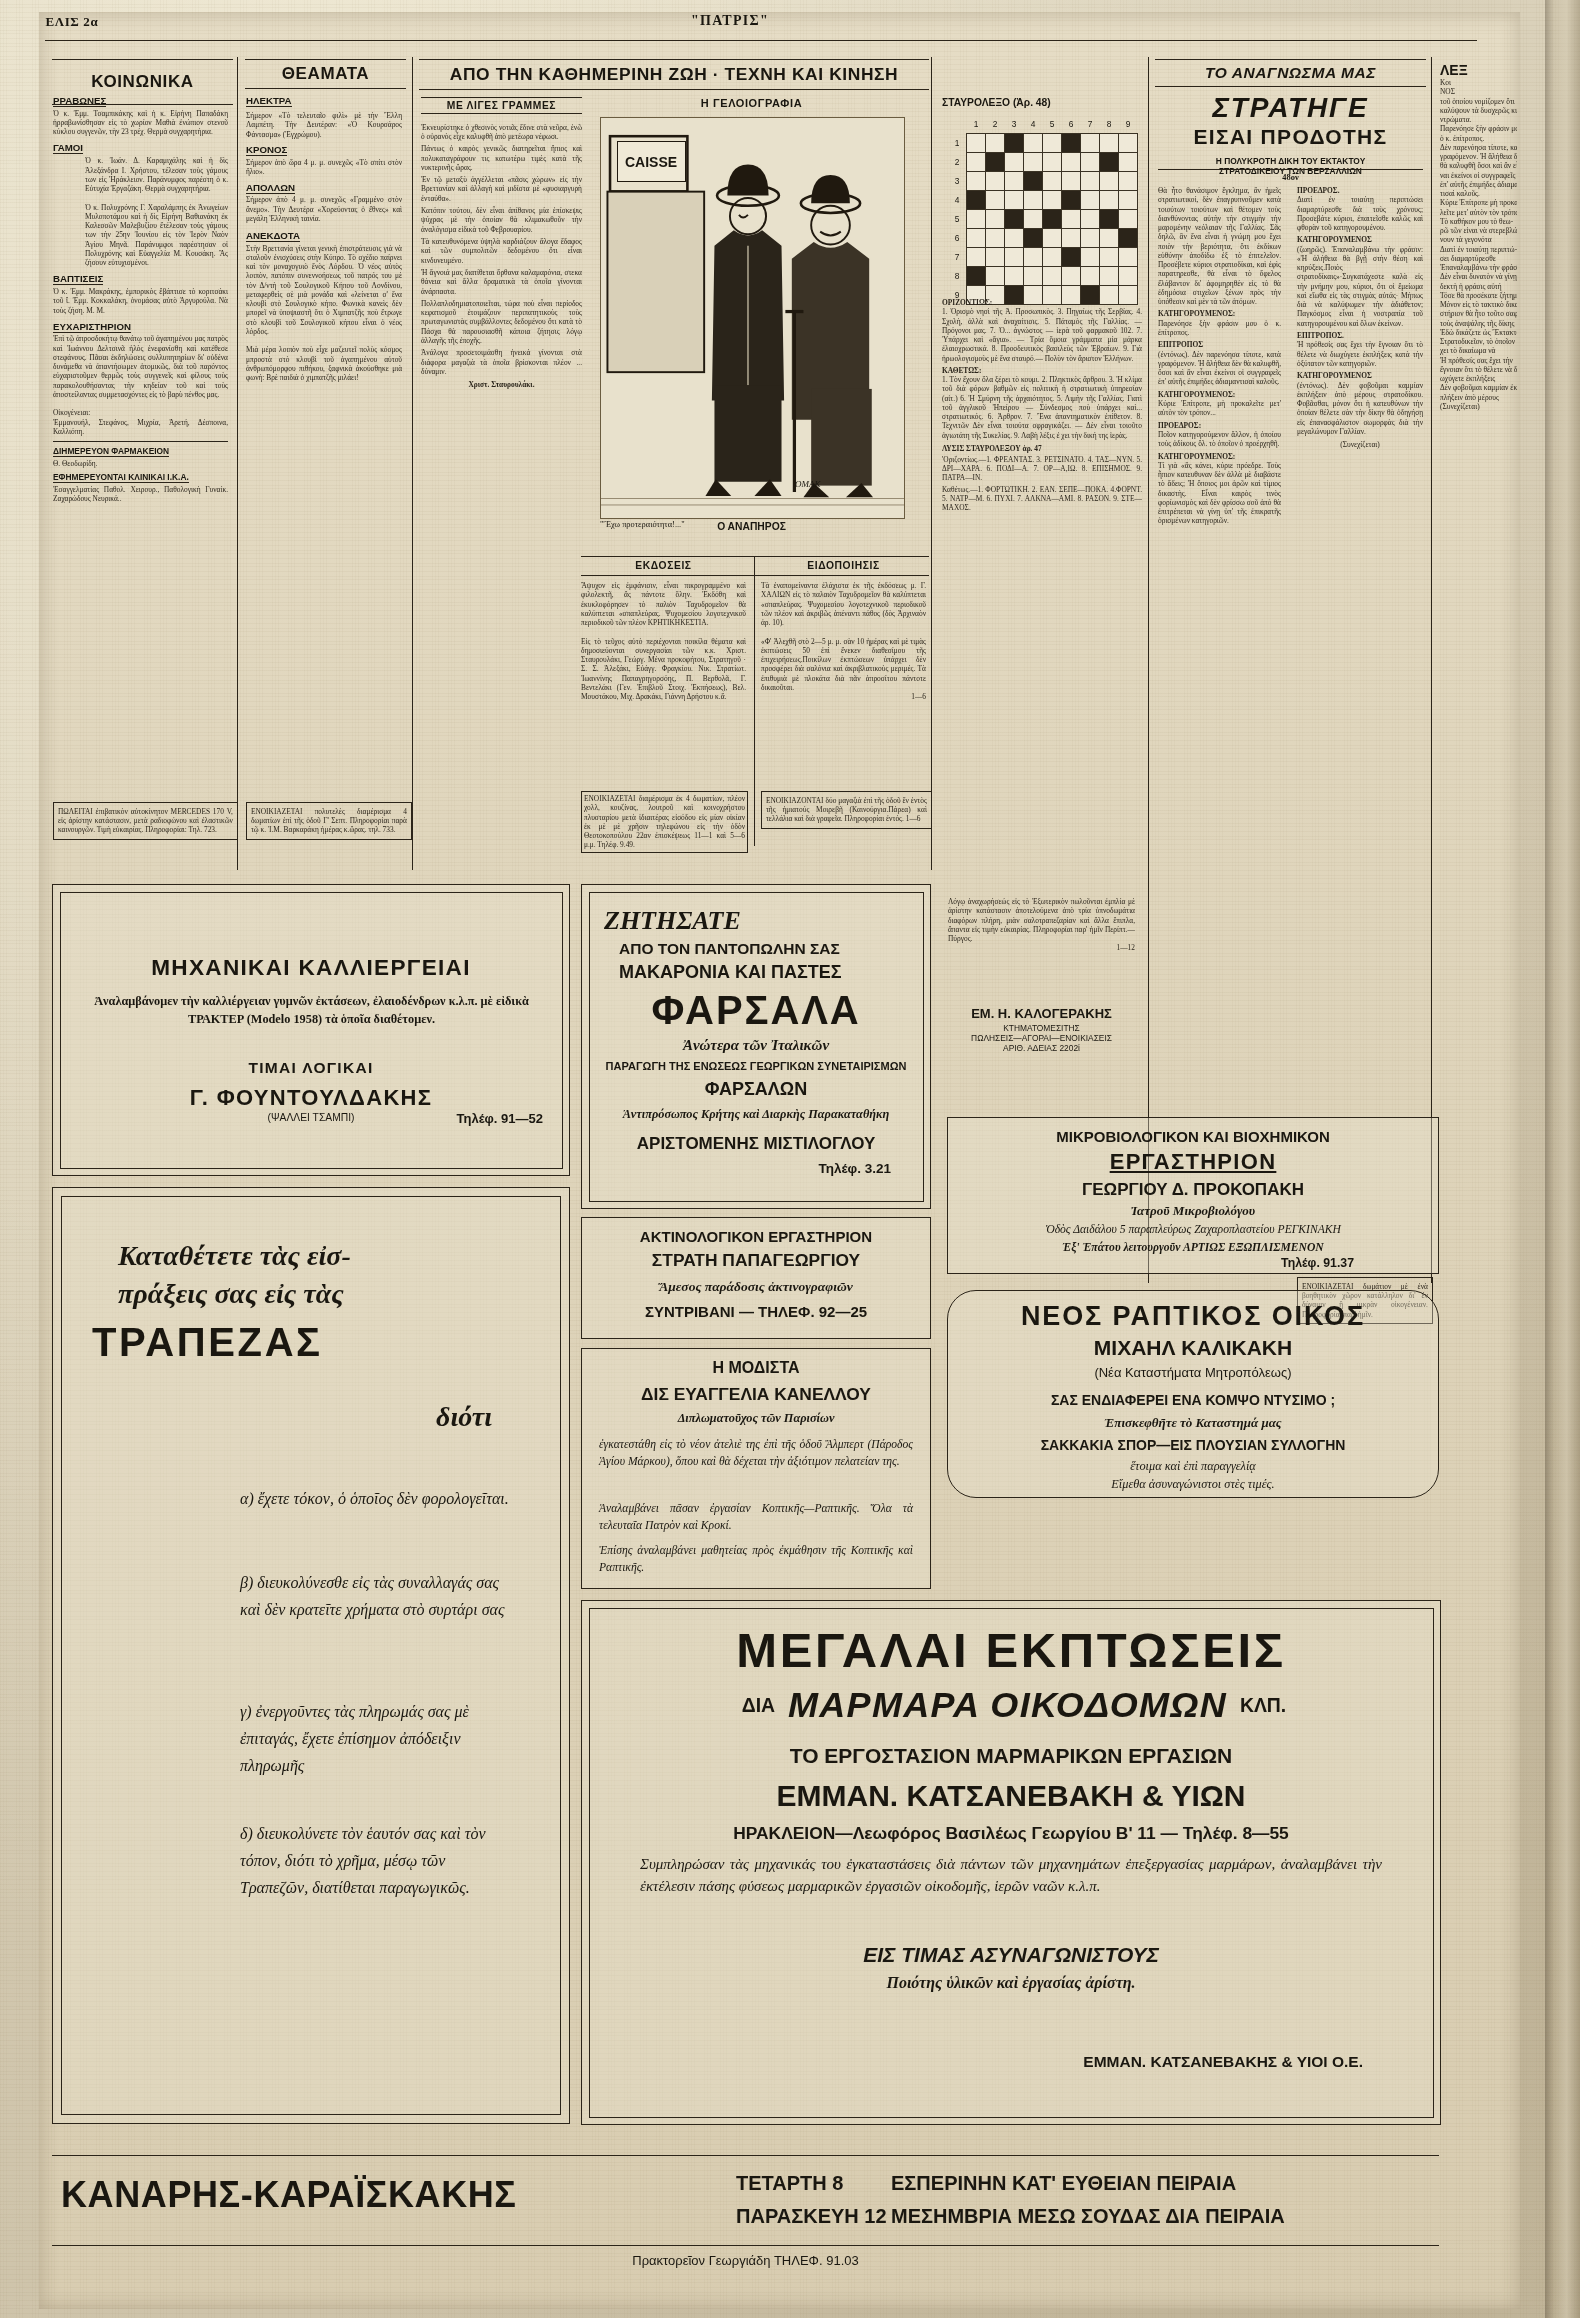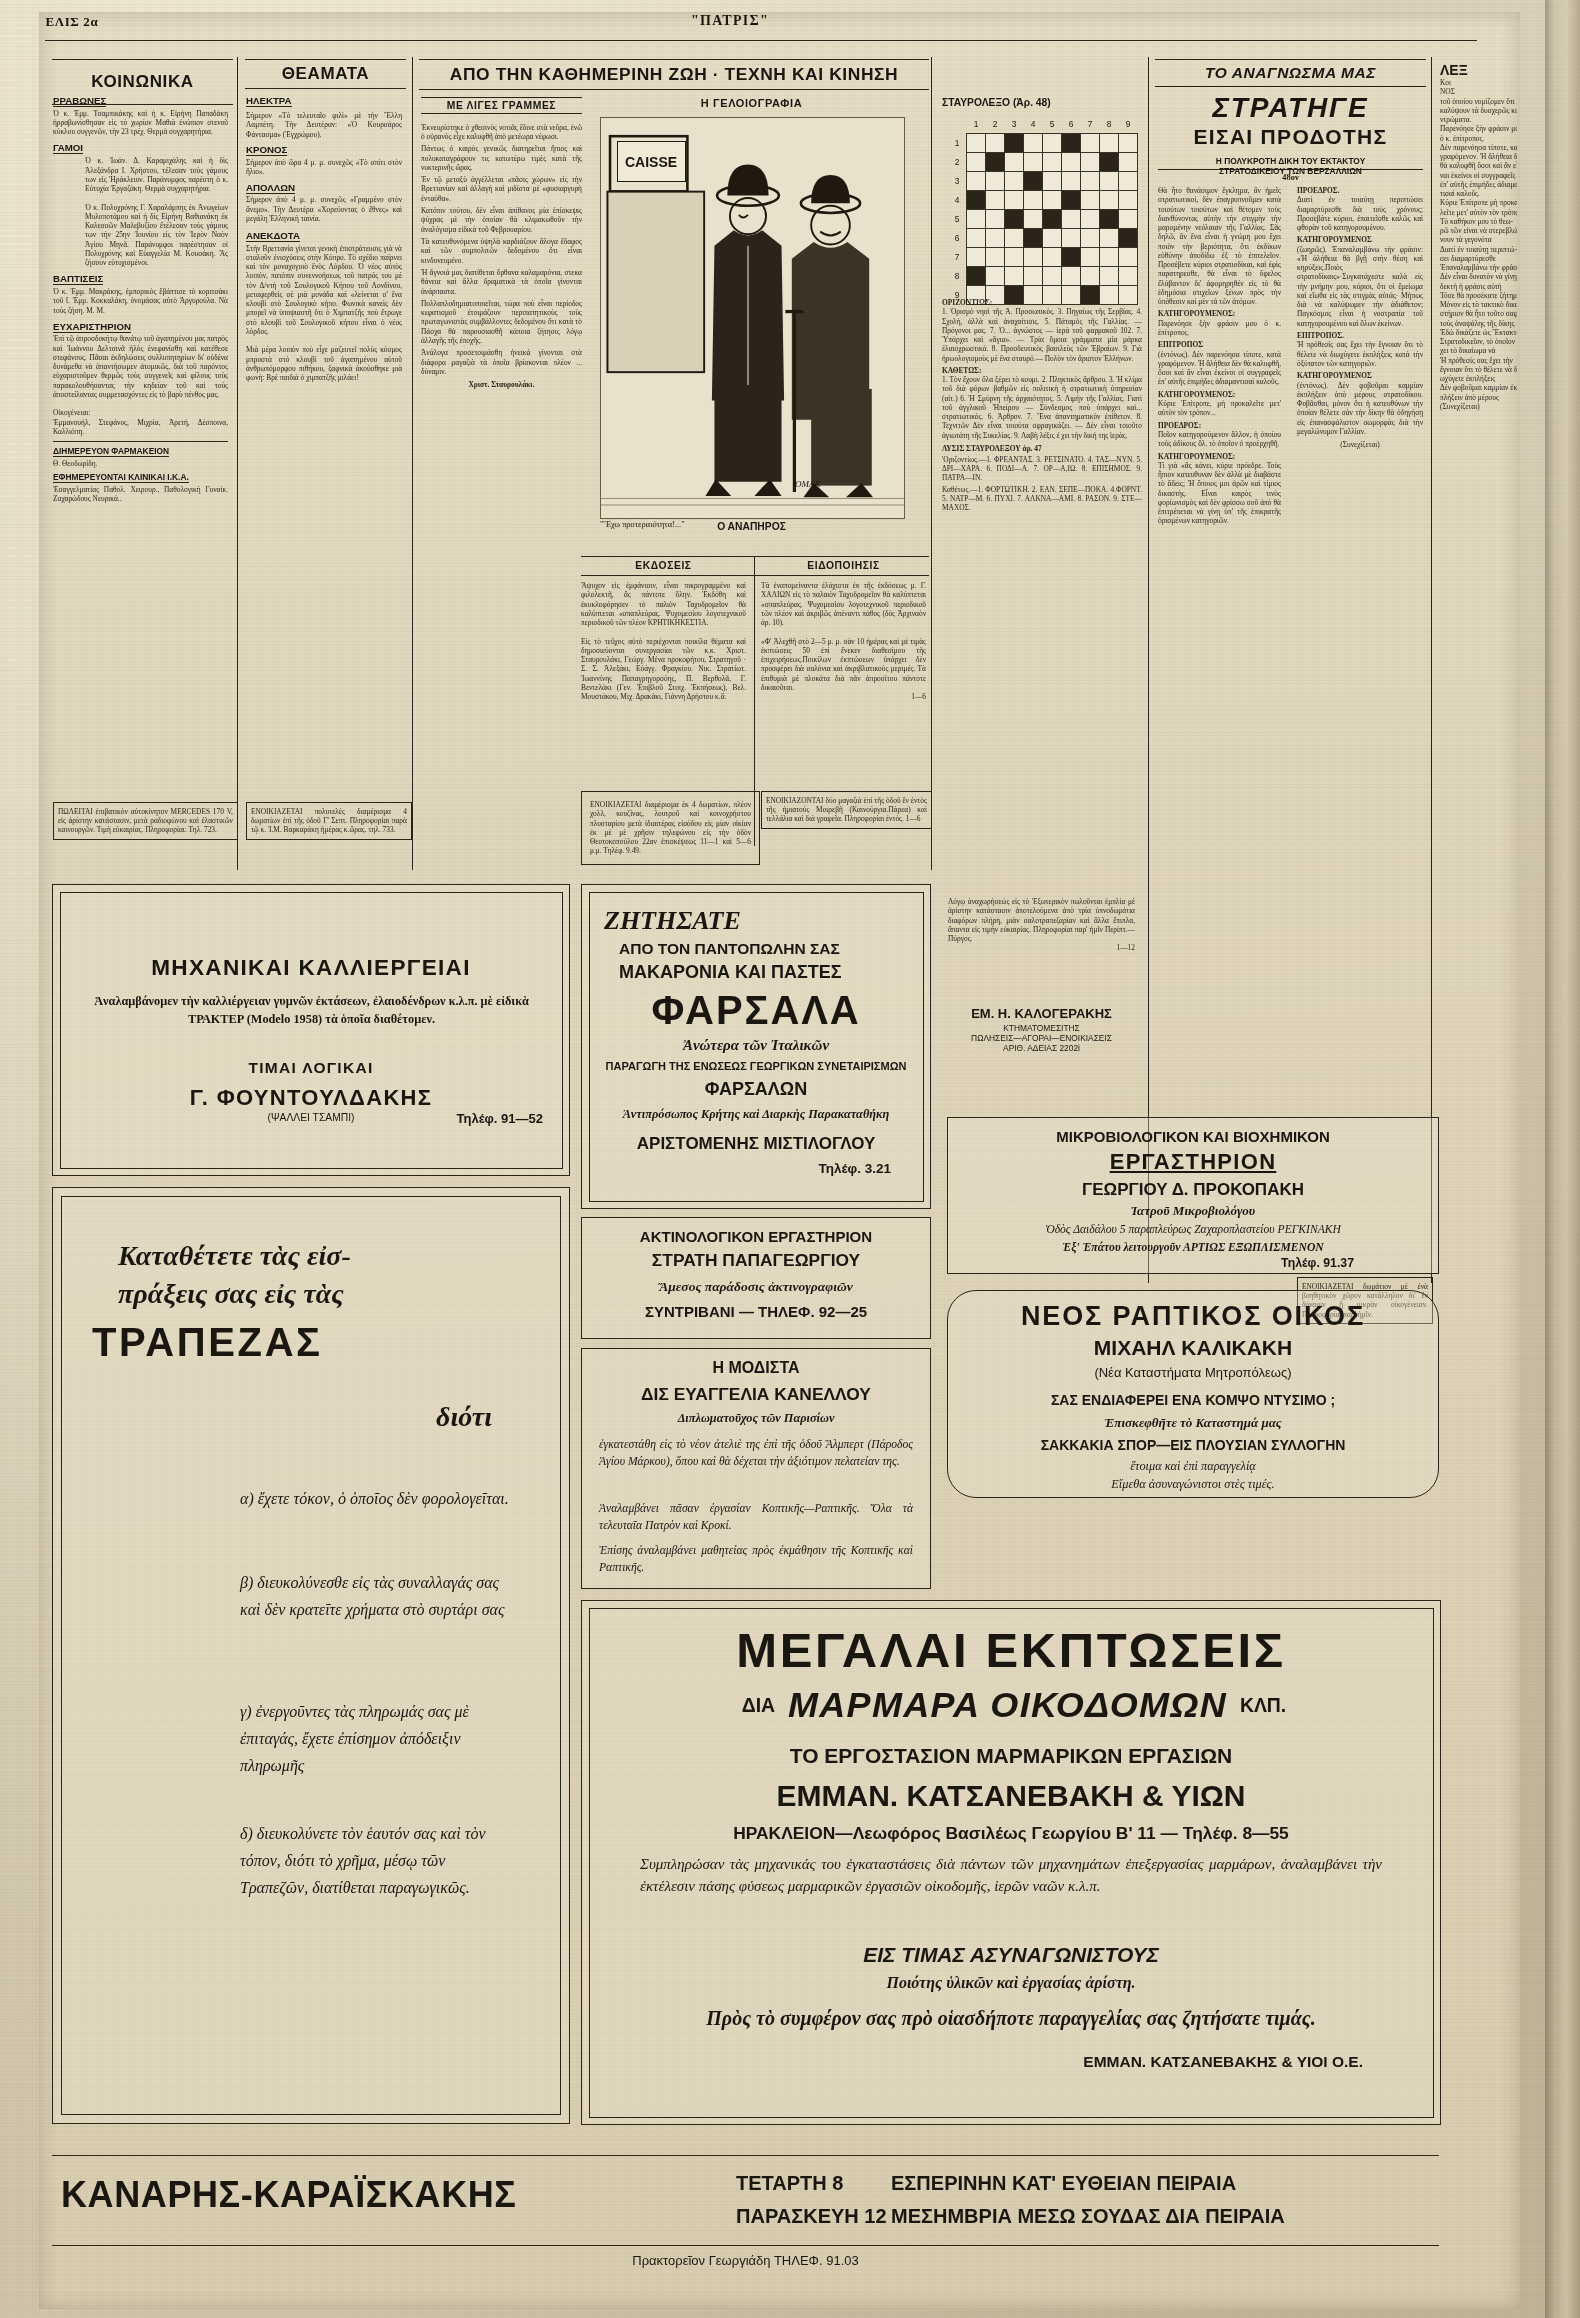--- a/index.html
+++ b/index.html
@@ -372,21 +372,21 @@
 
 Εἰς τὸ τεῦχος αὐτὸ περιέχονται ποικίλα θέματα καὶ δημοσιεύονται συνεργασίαι τῶν κ.κ. Χριστ. Σταυρουλάκι, Γεώργ. Μένα προκοφήτου, Στρατηγοῦ · Σ. Σ. Ἀλεξάκι, Εὐάγγ. Φραγκίου. Νικ. Στρατίωτ. Ἰωαννίνης Παπαγρηγορσόης, Π. Βερθολᾶ, Γ. Βεντελάκι (Γεν. Ἐπιβλοῦ Στοιχ. Ἐκπήσεως), Βελ. Μουστάκου, Μιχ. Δρακάκι, Γιάννη Δρήστου κ.ἄ.</div>
   </div>
   <div class="blk" style="left:761px; top:581px; width:165px;">
     <div class="tiny" style="white-space:pre-line;">Τὰ ἐναπομείναντα ἐλάχιστα ἐκ τῆς ἐκδόσεως μ. Γ. ΧΑΛΙΩΝ εἰς τὸ παλαιὸν Ταχυδρομεῖον θὰ καλύπτεται «σπαπλεύρας. Ψυχομεσίου λογοτεχνικοῦ περιοδικοῦ τῶν πλέον καὶ ἀκριβῶς ἀπέναντι πάθος (δὸς Ἀρχιναὸν ἀρ. 10).
 
 «Φ' Ἀλεχθῆ στὸ 2—5 μ. μ. σὰν 10 ἡμέρας καὶ μὲ τιμὰς ἐκπτώσεις 50 ἐπὶ ἔνεκεν διαθεσίμου τῆς ἐπιχειρήσεως.Ποικίλων ἐκπτώσεων ὑπάρχει δὲν προσφέρει διὰ σαλόνια καὶ ἀκριβλατικοὺς μεριμές. Τὰ ἐπιθυμιὰ μὲ πλοκάτα διὰ πᾶν ἀπροσίτου πάντοτε δικαιοῦται.</div>
     <div class="tiny" style="text-align:right;">1—6</div>
   </div>
 
-  <div class="blk" style="left:581px; top:791px; width:161px; border:1px solid #2b2419; padding:8px;">
+  <div class="blk" style="left:581px; top:791px; width:161px; border:1px solid #2b2419; padding:2px;">
     <div class="tiny">ΕΝΟΙΚΙΑΖΕΤΑΙ διαμέρισμα ἐκ 4 δωματίων, πλέον χολλ, κουζίνας, λουτροῦ καὶ κοινοχρήστου πλυσταρίου μετὰ ἰδιαιτέρας εἰσόδου εἰς μίαν οἰκίαν ἐκ μὲ μὲ χρῆσιν τηλεφώνου εἰς τὴν ὁδὸν Θεοτοκοπούλου 22αν ἐπισκέψεως 11—1 καὶ 5—6 μ.μ. Τηλέφ. 9.49.</div>
   </div>
   <div class="blk" style="left:761px; top:791px; width:161px; border:1px solid #2b2419; padding:3.9px;">
     <div class="tiny">ΕΝΟΙΚΙΑΖΟΝΤΑΙ δύο μαγαζιὰ ἐπὶ τῆς ὁδοῦ ἕν ἐντὸς τῆς ἡμιατούς Μοιρεβῆ (Καινούργια.Πάρεα) καὶ τελλάλια καὶ διὰ γραφεῖα. Πληροφορίαι ἐντός.   1—6</div>
   </div>
 
   <div class="blk center" style="left:1158px; top:92px; width:265px;">
     <div class="sans bold" style="font-size:28px; letter-spacing:1.9px; font-style:italic;">ΣΤΡΑΤΗΓΕ</div>
     <div class="sans bold" style="font-size:21px; letter-spacing:1.3px; margin-top:1.3px;">ΕΙΣΑΙ ΠΡΟΔΟΤΗΣ</div>
     <div class="sans bold" style="font-size:8.4px; margin-top:6.5px;">Η ΠΟΛΥΚΡΟΤΗ ΔΙΚΗ ΤΟΥ ΕΚΤΑΚΤΟΥ</div>
@@ -559,21 +559,20 @@
       <span class="sans bold" style="font-size:19.4px; vertical-align:middle;">ΔΙΑ</span>
       <span class="sans bold" style="font-size:36px; font-style:italic; letter-spacing:1.3px; vertical-align:middle; margin:0 10.3px;">ΜΑΡΜΑΡΑ ΟΙΚΟΔΟΜΩΝ</span>
       <span class="sans bold" style="font-size:19.4px; vertical-align:middle;">ΚΛΠ.</span>
     </div>
     <div class="sans bold center" style="position:absolute; left:0; top:143px; width:100%; font-size:21px;">ΤΟ ΕΡΓΟΣΤΑΣΙΟΝ ΜΑΡΜΑΡΙΚΩΝ ΕΡΓΑΣΙΩΝ</div>
     <div class="sans bold center" style="position:absolute; left:0; top:178px; width:100%; font-size:30px;">ΕΜΜΑΝ. ΚΑΤΣΑΝΕΒΑΚΗ &amp; ΥΙΩΝ</div>
     <div class="sans bold center" style="position:absolute; left:0; top:222px; width:100%; font-size:17.4px;">ΗΡΑΚΛΕΙΟΝ—Λεωφόρος Βασιλέως Γεωργίου Β' 11 — Τηλέφ. 8—55</div>
     <div class="script" style="position:absolute; left:58px; top:253px; width:742px; font-size:15px; line-height:1.45; text-align:justify;">Συμπληρώσαν τὰς μηχανικάς του ἐγκαταστάσεις διὰ πάντων τῶν μηχανημάτων ἐπεξεργασίας μαρμάρων, ἀναλαμβάνει τὴν ἐκτέλεσιν πάσης φύσεως μαρμαρικῶν ἐργασιῶν οἰκοδομῆς, ἱερῶν ναῶν κ.λ.π.</div>
     <div class="sans bold center" style="position:absolute; left:0; top:342px; width:100%; font-size:21px; font-style:italic;">ΕΙΣ ΤΙΜΑΣ ΑΣΥΝΑΓΩΝΙΣΤΟΥΣ</div>
     <div class="script center bold" style="position:absolute; left:0; top:373px; width:100%; font-size:16px;">Ποιότης ὑλικῶν καὶ ἐργασίας ἀρίστη.</div>
-    <div class="script center bold" style="position:absolute; left:0; top:406px; width:100%; font-size:20px;">Πρὸς τὸ συμφέρον σας πρὸ οἱασδήποτε παραγγελίας σας ζητήσατε τιμάς.</div>
     <div class="sans bold" style="position:absolute; right:77px; top:452px; font-size:15.5px;">ΕΜΜΑΝ. ΚΑΤΣΑΝΕΒΑΚΗΣ &amp; ΥΙΟΙ Ο.Ε.</div>
   </div>
 
   <div class="bottom-banner" style="left:52px; top:2155px; width:1387px; height:89px;">
     <div class="sans bold" style="position:absolute; left:9px; top:18px; font-size:36px; letter-spacing:0.6px;">ΚΑΝΑΡΗΣ-ΚΑΡΑΪΣΚΑΚΗΣ</div>
     <div class="sans bold" style="position:absolute; left:684px; top:15.5px; font-size:20px;">ΤΕΤΑΡΤΗ  8</div>
     <div class="sans bold" style="position:absolute; left:839px; top:15.5px; font-size:20px;">ΕΣΠΕΡΙΝΗΝ ΚΑΤ' ΕΥΘΕΙΑΝ  ΠΕΙΡΑΙΑ</div>
     <div class="sans bold" style="position:absolute; left:684px; top:49px; font-size:20px;">ΠΑΡΑΣΚΕΥΗ  12</div>
     <div class="sans bold" style="position:absolute; left:839px; top:49px; font-size:20px;">ΜΕΣΗΜΒΡΙΑ ΜΕΣΩ ΣΟΥΔΑΣ ΔΙΑ ΠΕΙΡΑΙΑ</div>
   </div>

